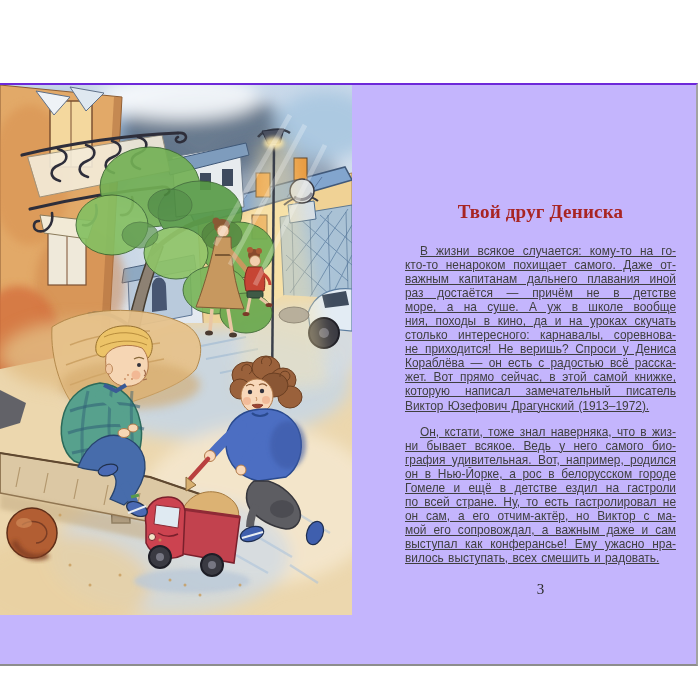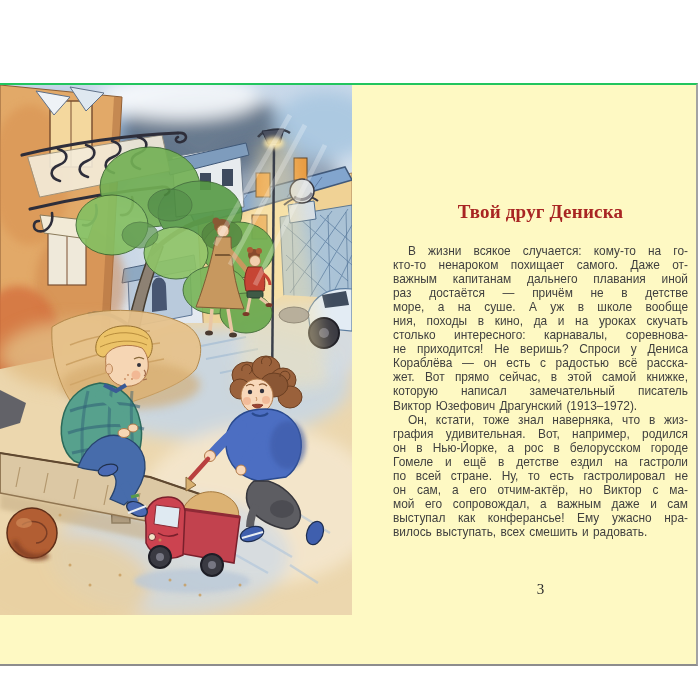--- a/index.html
+++ b/index.html
@@ -1,25 +1,25 @@
 <!DOCTYPE html>
 <html lang="ru"><head>
 <meta charset="utf-8">
 <style>
   html,body{margin:0;padding:0;background:#ffffff;}
   body{width:700px;height:700px;position:relative;font-family:"Liberation Sans",sans-serif;overflow:hidden;}
-  .spread{position:absolute;left:0;top:83px;width:698px;height:583px;background:#fef9c3;
-          border-top:2px solid #22c55e;border-bottom:2px solid #8d8d8d;border-right:2px solid #a3a3a3;
+  .spread{position:absolute;left:0;top:83px;width:698px;height:583px;background:#c4b5fd;
+          border-top:2px solid #6d28d9;border-bottom:2px solid #8d8d8d;border-right:2px solid #a3a3a3;
           box-sizing:border-box;}
   .illustration{position:absolute;left:0;top:0;width:352px;height:530px;display:block;}
   .textcol{position:absolute;left:393px;top:0;width:295px;height:530px;color:#3f3f3f;}
   .title{margin:116px 0 0 0;text-align:center;font-family:"Liberation Serif",serif;font-weight:bold;
          font-size:19px;line-height:22px;color:#a82523;letter-spacing:.2px;}
   .bodytext{margin-top:21px;font-size:11.9px;line-height:14.05px;}
-  .para{margin:0;}
+  .para{margin:12px;text-decoration:underline;}
   .line{text-align:justify;text-align-last:justify;word-spacing:1px;white-space:nowrap;overflow:hidden;}
   .line.first{text-indent:15px;}
   .line.last{text-align-last:left;white-space:normal;}
   .pagenum{position:absolute;left:0;width:100%;top:496px;text-align:center;
            font-family:"Liberation Serif",serif;font-size:15px;color:#2a2a2a;}
 </style>
 </head>
 <body>
 
 <div class="spread">
@@ -326,20 +326,21 @@
           <div class="line">ния, походы в кино, да и на уроках скучать</div>
           <div class="line">столько интересного: карнавалы, соревнова-</div>
           <div class="line">не приходится! Не веришь? Спроси у Дениса</div>
           <div class="line">Кораблёва — он есть с радостью всё расска-</div>
           <div class="line">жет. Вот прямо сейчас, в этой самой книжке,</div>
           <div class="line">которую написал замечательный писатель</div>
           <div class="line last">Виктор Юзефович Драгунский (1913–1972).</div>
         </div>
         <div class="para">
           <div class="line first">Он, кстати, тоже знал наверняка, что в жиз-</div>
+          <div class="line">ни бывает всякое. Ведь у него самого био-</div>
           <div class="line">графия удивительная. Вот, например, родился</div>
           <div class="line">он в Нью-Йорке, а рос в белорусском городе</div>
           <div class="line">Гомеле и ещё в детстве ездил на гастроли</div>
           <div class="line">по всей стране. Ну, то есть гастролировал не</div>
           <div class="line">он сам, а его отчим-актёр, но Виктор с ма-</div>
           <div class="line">мой его сопровождал, а важным даже и сам</div>
           <div class="line">выступал как конферансье! Ему ужасно нра-</div>
           <div class="line last">вилось выступать, всех смешить и радовать.</div>
         </div>
       </div>

